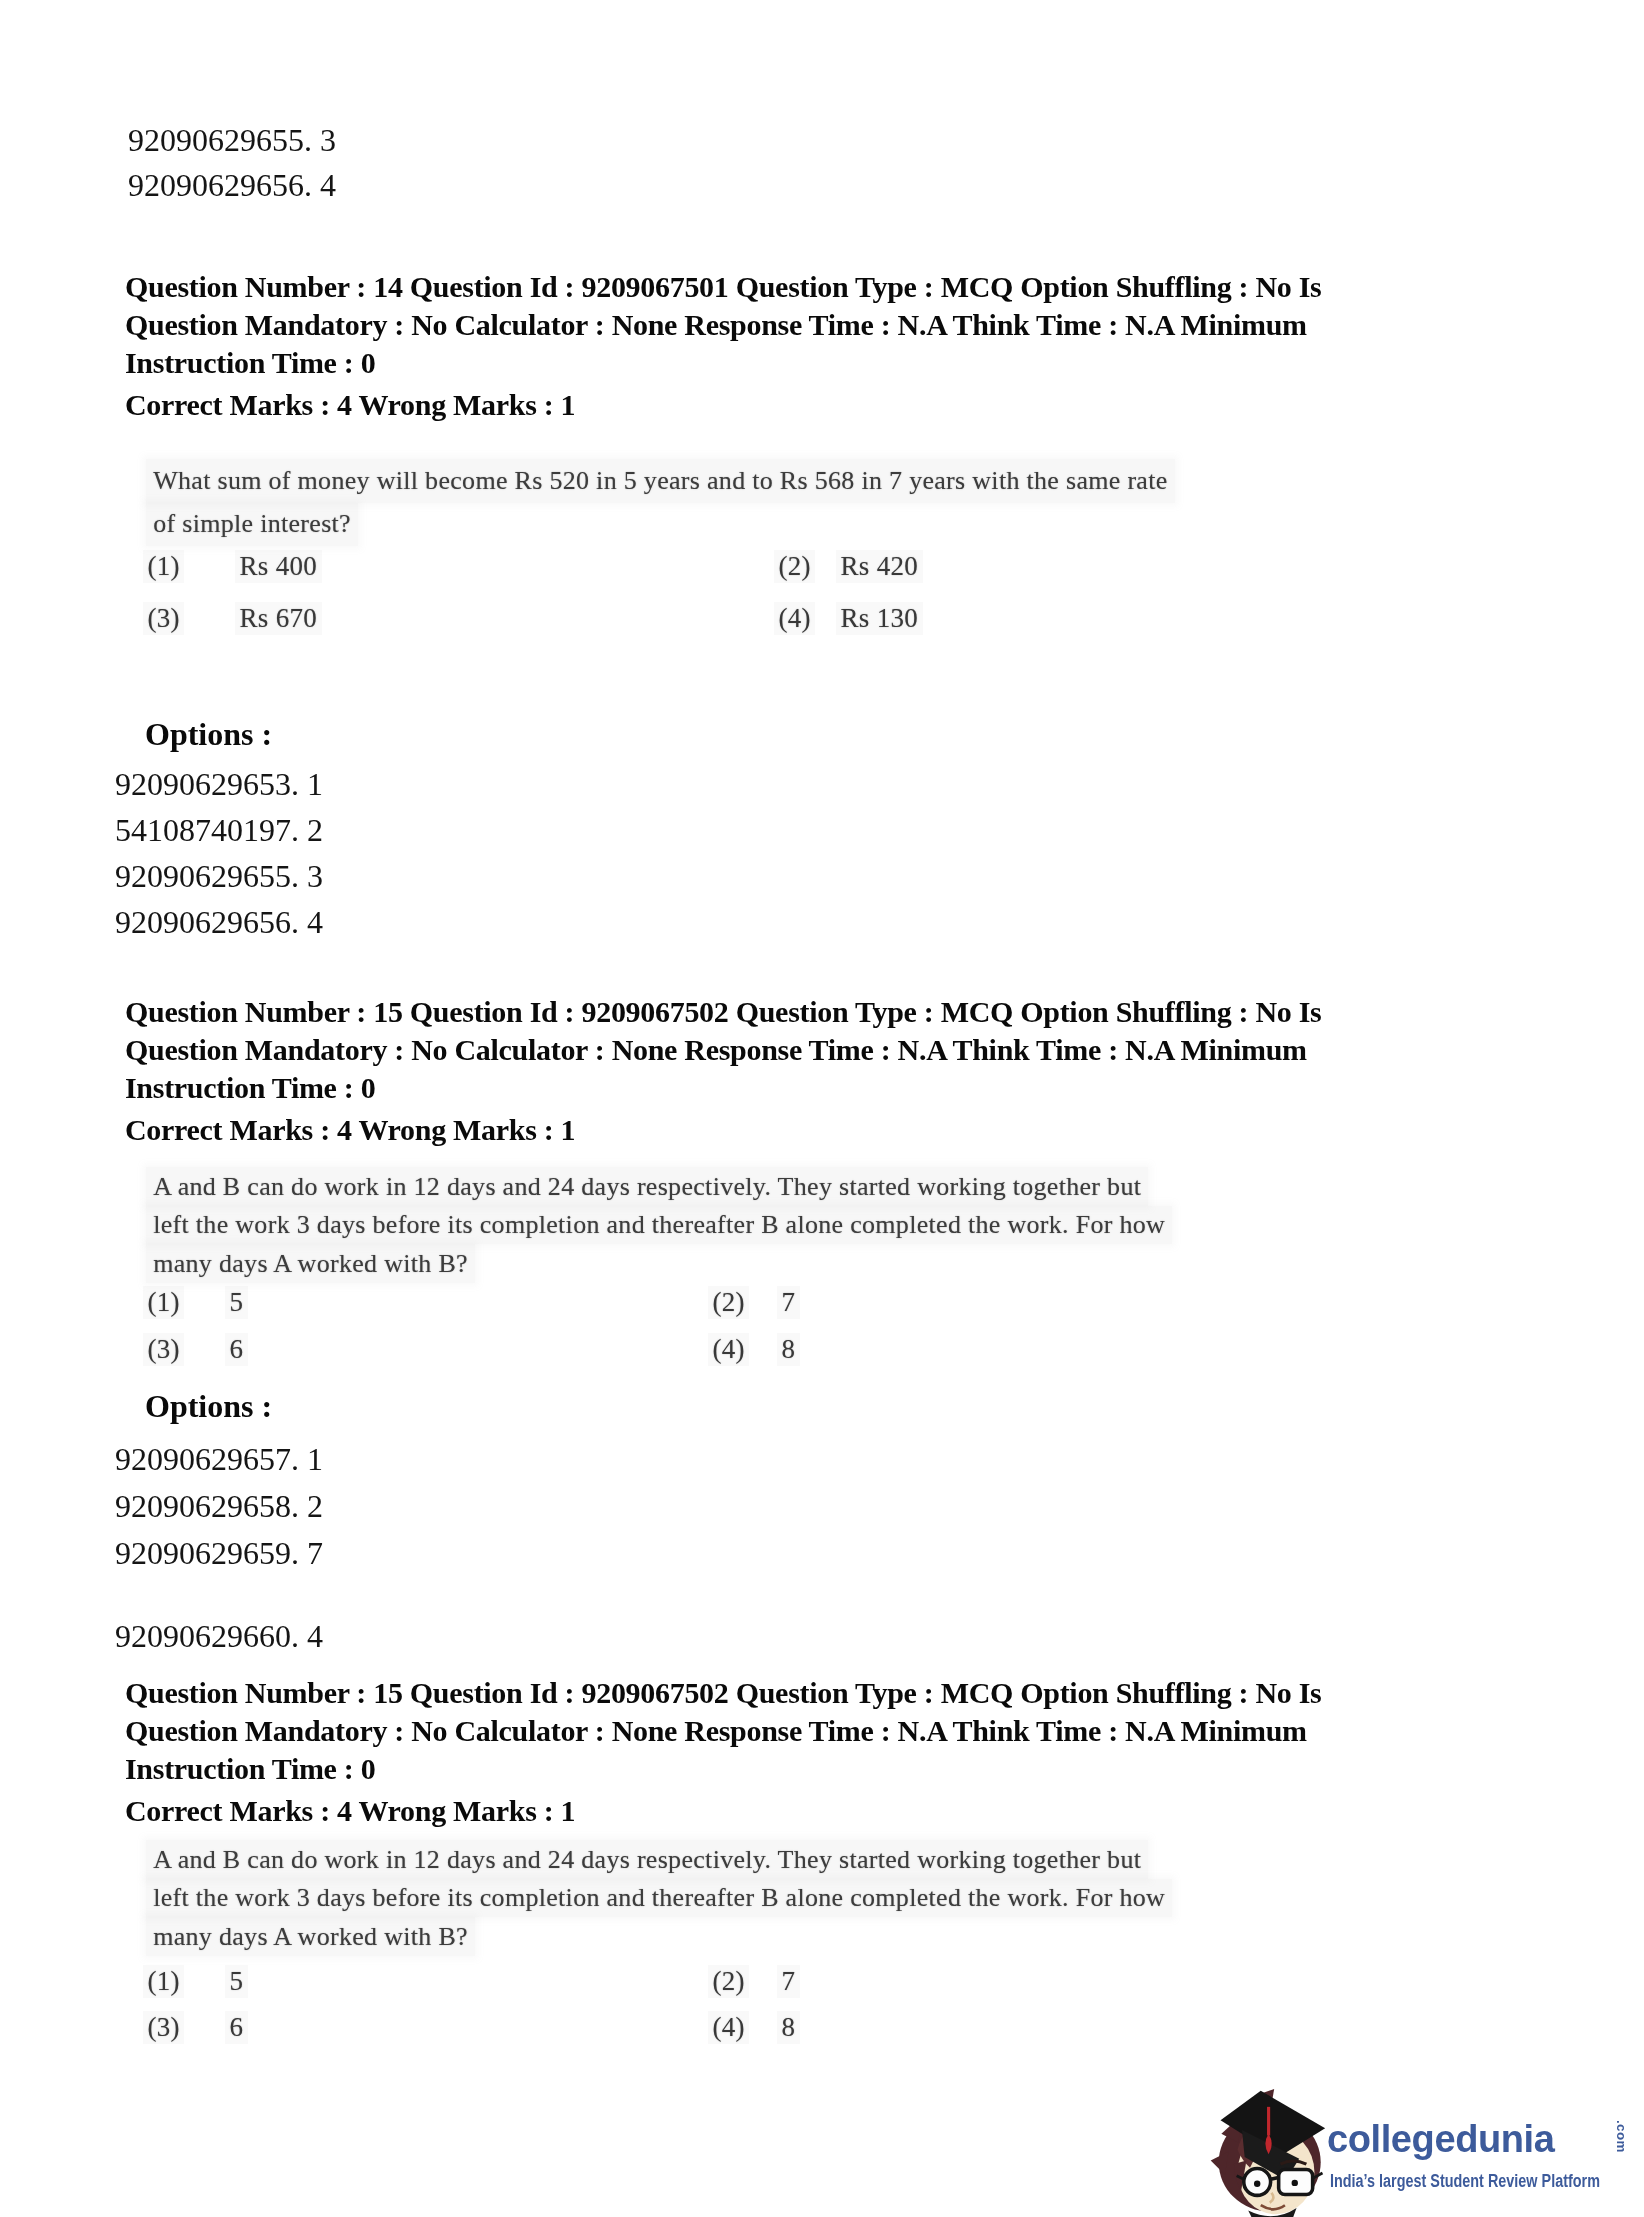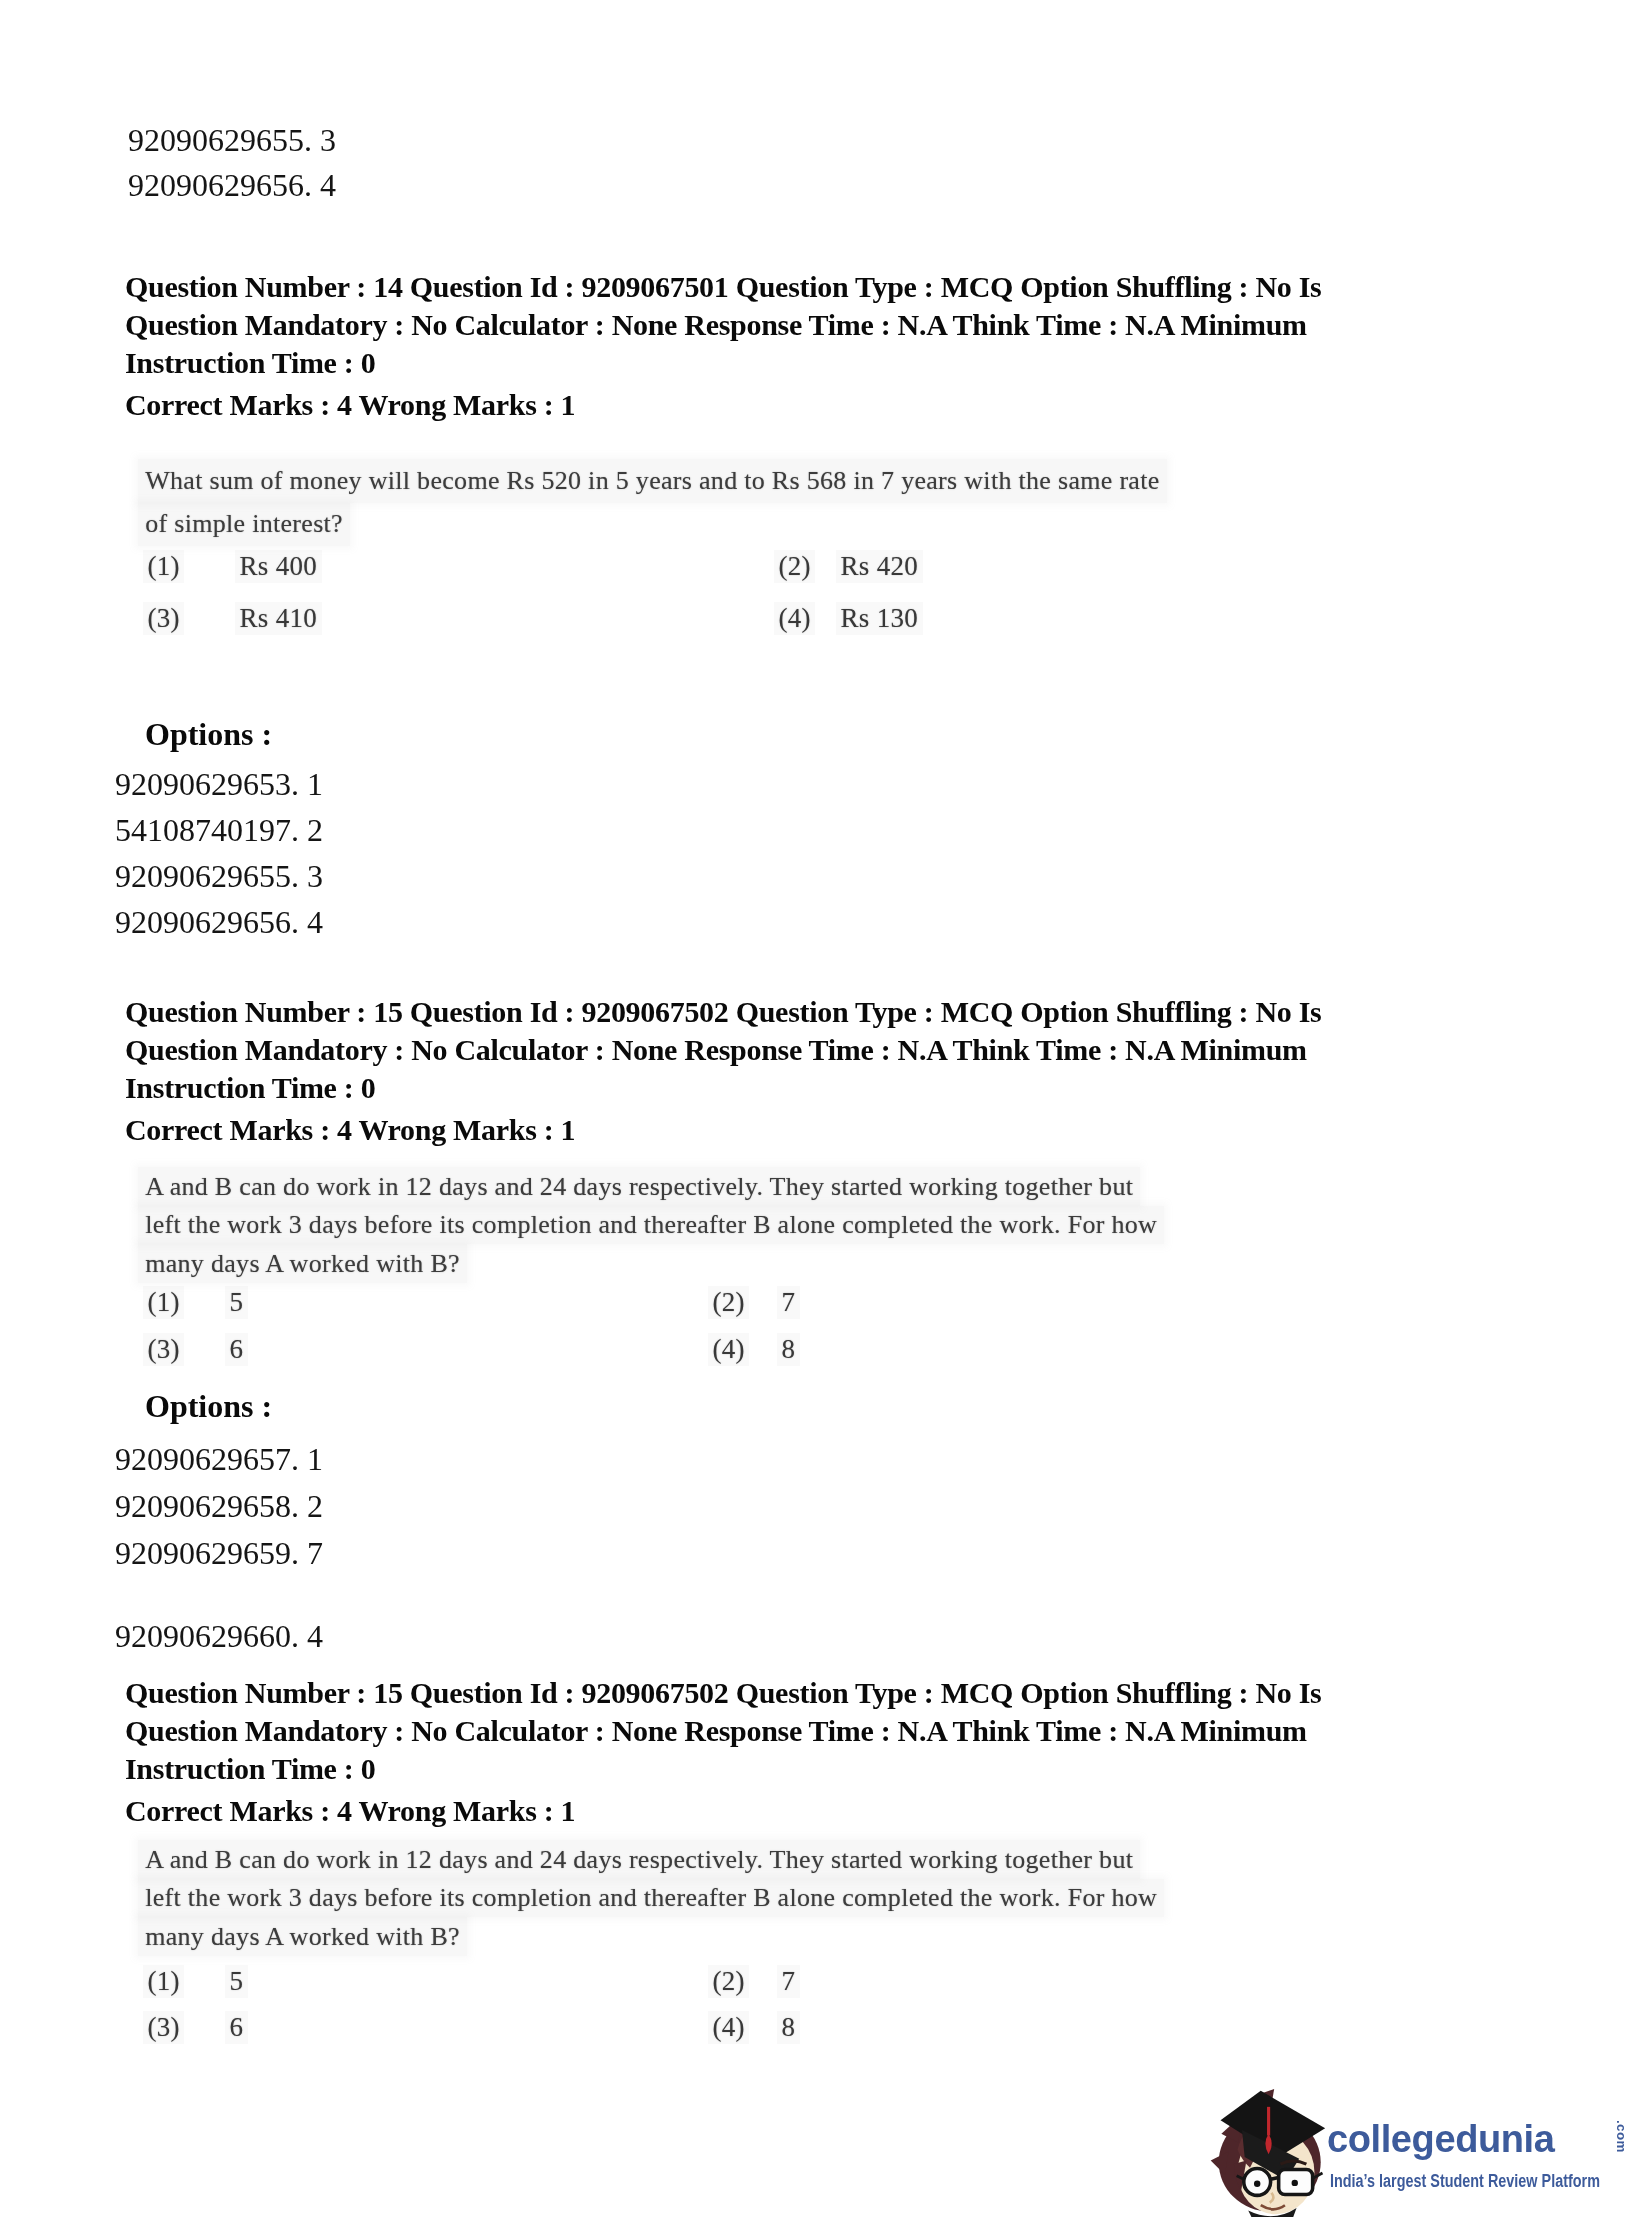--- a/index.html
+++ b/index.html
@@ -49,20 +49,21 @@
   .scan-text div{
     white-space:nowrap;
     width:max-content;
     padding:1.8px 7.2px;
     font-size:26px;
     color:#3c3c3c;
     text-shadow:0 0 1.2px rgba(85,85,85,0.6);
     letter-spacing:0.3px;
     background:rgba(150,150,150,0.08);
     box-shadow:0 0 6.3px 3.6px rgba(150,150,150,0.05);
+    margin-left:8px;
   }
   .choice-label,.choice-text{
     position:absolute;
     white-space:nowrap;
     font-size:27px;
     color:#383838;
     text-shadow:0 0 1.2px rgba(85,85,85,0.55);
     letter-spacing:0.3px;
     background:rgba(150,150,150,0.06);
     padding:0.9px 4.5px;
@@ -122,21 +123,21 @@
   <div class="abs scan-text" style="top:459px;line-height:40px;">
     <div>What sum of money will become Rs 520 in 5 years and to Rs 568 in 7 years with the same rate</div>
     <div>of simple interest?</div>
   </div>
 
   <div class="choice-label" style="left:143px;top:550px;">(1)</div>
   <div class="choice-text" style="left:235px;top:550px;">Rs 400</div>
   <div class="choice-label" style="left:774px;top:550px;">(2)</div>
   <div class="choice-text" style="left:836px;top:550px;">Rs 420</div>
   <div class="choice-label" style="left:143px;top:602px;">(3)</div>
-  <div class="choice-text" style="left:235px;top:602px;">Rs 410</div>
+  <div class="choice-text" style="left:235px;top:602px;">Rs 670</div>
   <div class="choice-label" style="left:774px;top:602px;">(4)</div>
   <div class="choice-text" style="left:836px;top:602px;">Rs 130</div>
 
   <div class="abs opts-heading" style="top:716px;">Options :</div>
   <div class="abs id-list" style="top:761px;">
     <div class="id-line" style="line-height:46px;">92090629653. 1</div>
     <div class="id-line" style="line-height:46px;">54108740197. 2</div>
     <div class="id-line" style="line-height:46px;">92090629655. 3</div>
     <div class="id-line" style="line-height:46px;">92090629656. 4</div>
   </div>

